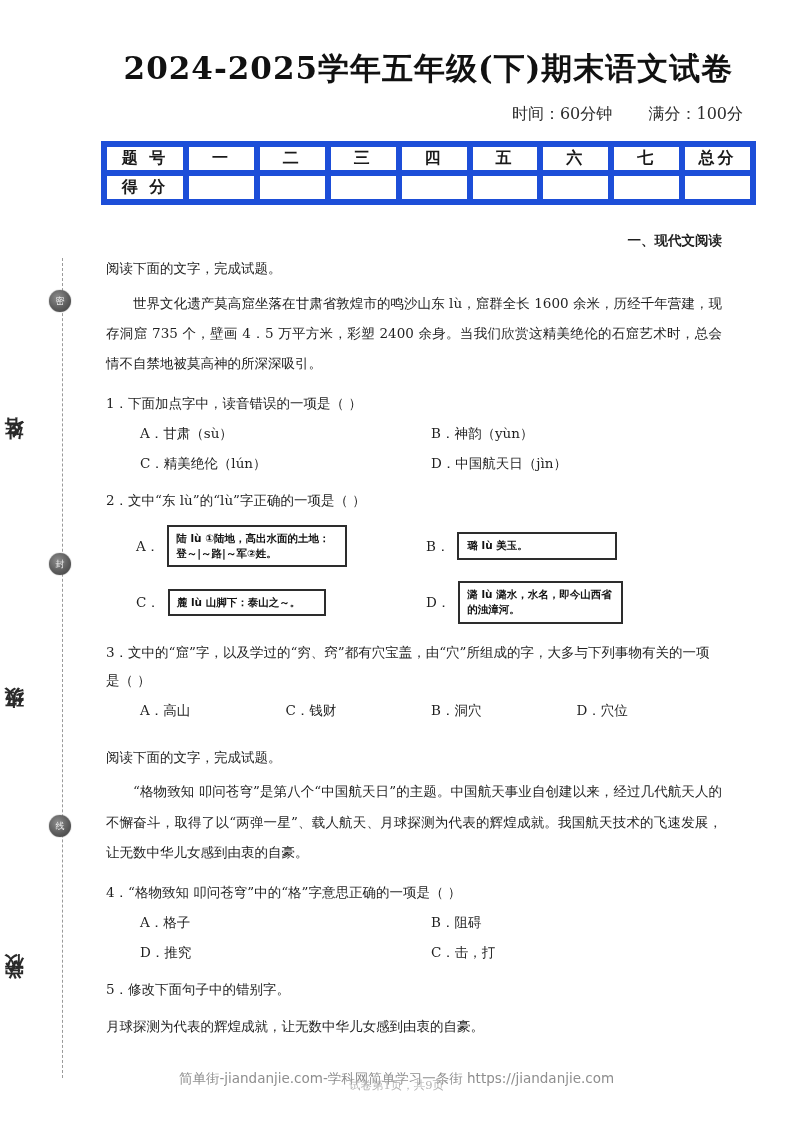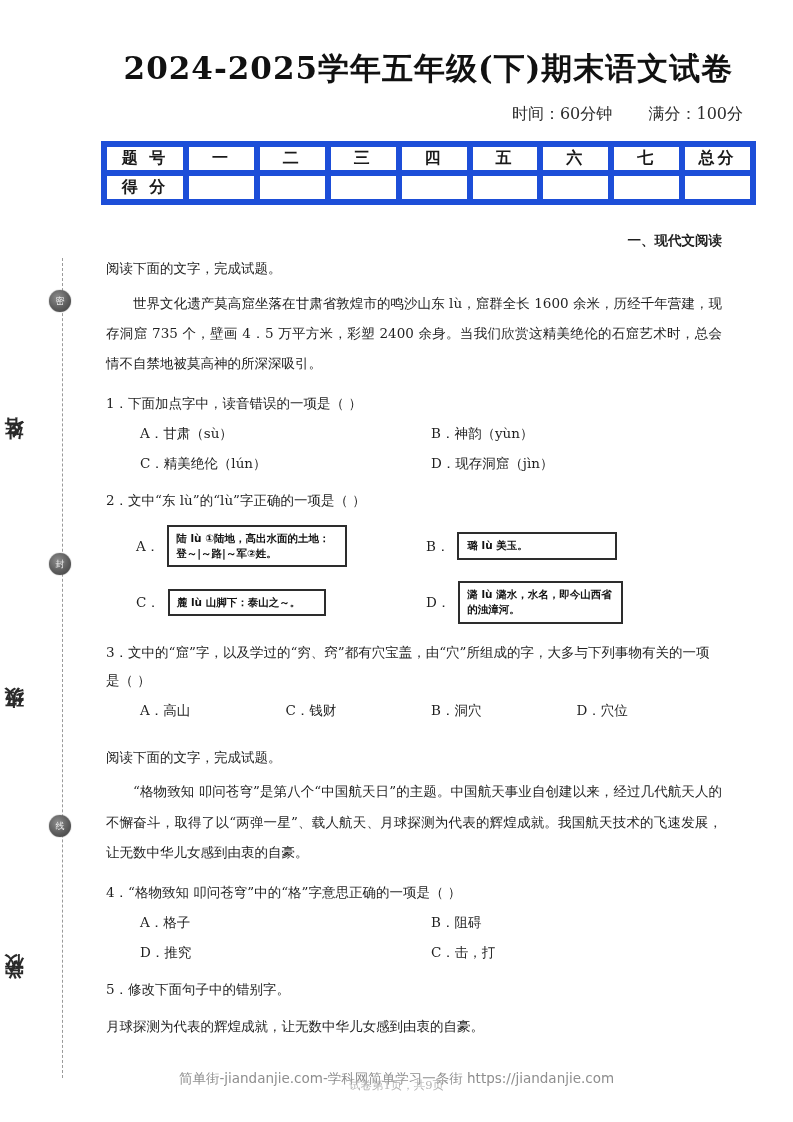--- a/index.html
+++ b/index.html
@@ -252,21 +252,21 @@
     <div class="instr">阅读下面的文字，完成试题。</div>
     <div class="passage">世界文化遗产莫高窟坐落在甘肃省敦煌市的鸣沙山东 lù，窟群全长 1600 余米，历经千年营建，现存洞窟 735 个，壁画 4．5 万平方米，彩塑 2400 余身。当我们欣赏这精美绝伦的石窟艺术时，总会情不自禁地被莫高神的所深深吸引。</div>
 
     <div class="q">
       <span>1．</span><span>下面加点字中，读音错误的一项是（    ）</span>
     </div>
     <div class="opts">
       <div class="opt">A．甘肃（sù）</div>
       <div class="opt">B．神韵（yùn）</div>
       <div class="opt">C．精美绝伦（lún）</div>
-      <div class="opt">D．现存洞窟（jìn）</div>
+      <div class="opt">D．中国航天日（jìn）</div>
     </div>
 
     <div class="q">
       <span>2．</span><span>文中“东 lù”的“lù”字正确的一项是（    ）</span>
     </div>
     <div class="dictgrid">
       <div class="dictrow">
         <div class="dictcell">
           <span class="lbl">A．</span>
           <span class="dictbox wA">陆 lù ①陆地，高出水面的土地：登～|～路|～军②姓。</span>

